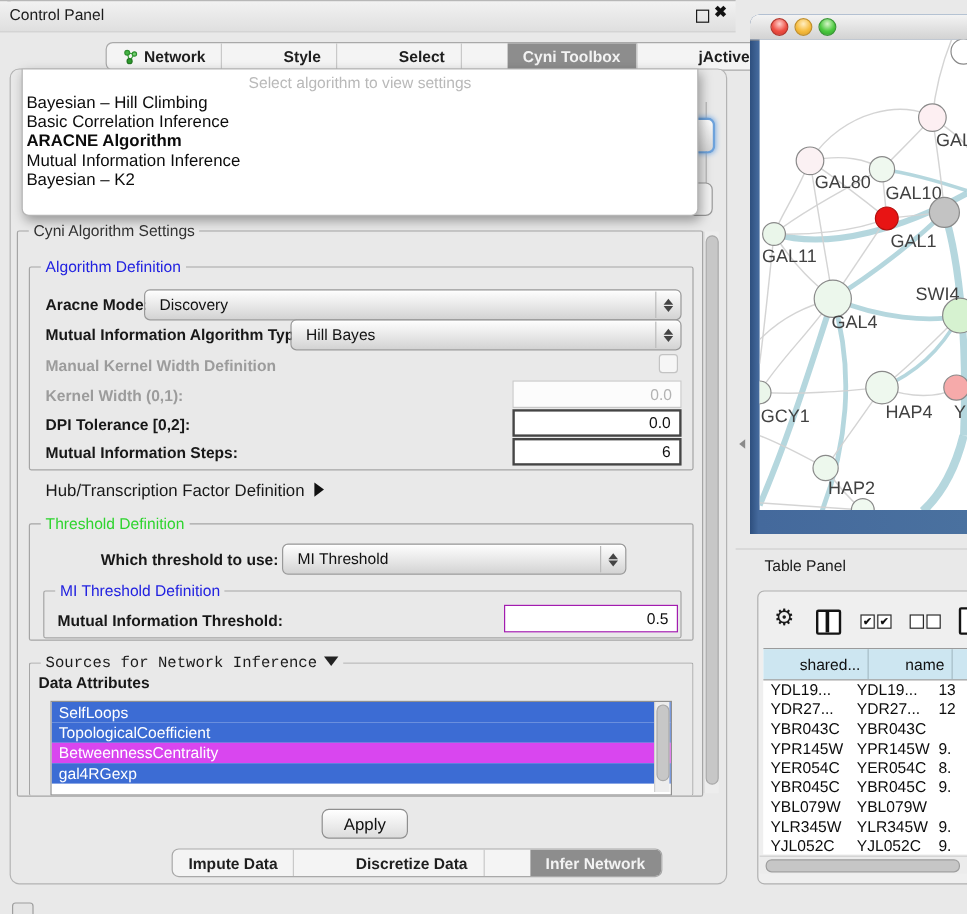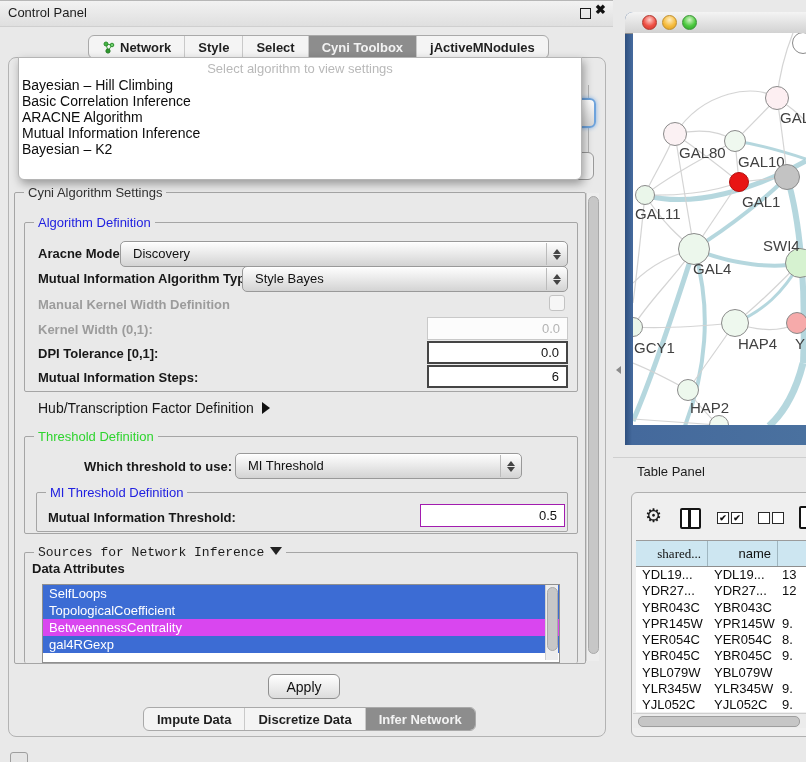--- a/index.html
+++ b/index.html
@@ -9,36 +9,36 @@
   .abs{position:absolute;}
 
   
   .cp-titlebar{left:0;top:8;width:613px;height:25px;background:linear-gradient(#f2f2f2,#dfdfdf);
     border-top:1px solid #b7b7b7;border-bottom:1px solid #cfcfcf;}
   .cp-title{position:absolute;left:8px;top:4px;font-size:13px;color:#1c1c1c;}
   .wb-float{position:absolute;left:580px;top:7px;width:9px;height:9px;border:1.5px solid #1a1a1a;}
   .wb-close{position:absolute;left:595px;top:1px;font-size:13px;font-weight:bold;color:#111;}
 
   .seg{position:absolute;display:flex;border:1px solid #a9a9a9;border-radius:6px;
-    background:#f4f4f4;overflow:hidden;height:22px;}
+    background:#f4f4f4;overflow:hidden;height:22px;gap:38px;}
   .seg .s{display:flex;align-items:center;gap:5px;padding:0 13px;font-size:13px;font-weight:700;
     color:#1f1f1f;border-right:1px solid #c9c9c9;white-space:nowrap;}
   .seg .s:last-child{border-right:none;}
   .seg .s.sel{background:#8d8d8d;color:#f3f3f3;}
 
   .cp-body{left:8px;top:57px;width:596px;height:678px;border:1px solid #b3b3b3;
     border-radius:8px;background:#e9e9e9;}
 
   
   .popup{left:18px;top:57px;width:562px;height:121px;background:#fff;border:1px solid #b5b5b5;
     border-radius:0 0 6px 6px;box-shadow:2px 4px 10px rgba(0,0,0,.35);z-index:50;}
   .popup-ph{position:absolute;left:0;top:3px;width:100%;text-align:center;font-size:13px;color:#b9b9b9;}
   .popup-items{position:absolute;left:3px;top:19px;right:3px;}
   .popup-item{font-size:14px;color:#0c0c0c;line-height:16px;white-space:nowrap;}
-  .popup-item.bold{font-weight:normal;}
+  .popup-item.bold{font-weight:bold;}
 
   
   .frag-line{left:588px;top:85px;width:1px;height:93px;background:#b4b4b4;z-index:5;}
   .frag-combo{left:570px;top:98px;width:22px;height:26px;border:2px solid #6ea3dc;border-radius:6px;
     background:linear-gradient(#fdfdfd,#d5d5d5);box-shadow:0 0 4px #7fb0e6;z-index:5;}
   .frag-combo2{left:568px;top:152px;width:24px;height:26px;border:1px solid #9a9a9a;border-radius:6px;
     background:#f2f2f2;z-index:5;}
 
   
   .group{position:absolute;border:1px solid #a5a5a5;border-radius:2px;}
@@ -187,34 +187,34 @@
   <div class="combo" style="left:120px;top:241px;width:446px;">
     <div class="val">Discovery</div>
     <div class="stepper">
         <div class="tri-up"></div>
         <div class="tri-dn"></div>
       </div>
   </div>
 
   <div class="lbl" style="left:38px;top:271px;">Mutual Information Algorithm Type:</div>
   <div class="combo" style="left:242px;top:266px;width:324px;">
-    <div class="val">Style Bayes</div>
+    <div class="val">Hill Bayes</div>
     <div class="stepper">
         <div class="tri-up"></div>
         <div class="tri-dn"></div>
       </div>
   </div>
 
   <div class="lbl dis" style="left:38px;top:297px;">Manual Kernel Width Definition</div>
   <div class="checkbox" style="left:549px;top:295px;"></div>
 
   <div class="lbl dis" style="left:38px;top:322px;">Kernel Width (0,1):</div>
   <div class="numfield dis" style="left:427px;top:317px;width:132px;height:21px;line-height:21px;">0.0</div>
 
-  <div class="lbl" style="left:38px;top:346px;">DPI Tolerance [0,1]:</div>
+  <div class="lbl" style="left:38px;top:346px;">DPI Tolerance [0,2]:</div>
   <div class="numfield" style="left:427px;top:341px;width:130px;height:19px;">0.0</div>
 
   <div class="lbl" style="left:38px;top:370px;">Mutual Information Steps:</div>
   <div class="numfield" style="left:427px;top:365px;width:130px;height:19px;">6</div>
 
   <div class="lbl" style="left:38px;top:400px;font-weight:normal;font-size:14px;"><span>Hub/Transcription Factor Definition</span><span class="tri-right"></span></div>
 
   <div class="abs group" style="left:24px;top:436px;width:552px;height:96px;"></div>
   <div class="abs legend" style="left:34px;top:429px;color:#2fd42f;">Threshold Definition</div>
 
@@ -333,21 +333,21 @@
     <div class="gear" style="left:13px;top:13px;">⚙</div>
     <div class="colicon" style="left:48px;top:15px;"></div>
     <div class="cb" style="left:85px;top:19px;">✔</div>
     <div class="cb" style="left:99px;top:19px;">✔</div>
     <div class="cb" style="left:126px;top:19px;"></div>
     <div class="cb" style="left:140px;top:19px;"></div>
     <div class="docicon" style="left:167px;top:13px;"></div>
   </div>
   <div class="tbl">
     <div class="tbl-head" id="tbl-head">
-        <div class="th" style="width: 72px; font-family: Liberation Serif, serif;">shared...</div>
+        <div class="th" style="width: 88px;">shared...</div>
         <div class="th" style="width: 70px;">name</div>
         <div class="th" style="width: 60px;">A</div>
       </div>
     <div id="tbl-body">
         <div class="tr">
           <div class="td" style="width: 72px;">YDL19...</div>
           <div class="td" style="width: 70px;">YDL19...</div>
           <div class="td" style="width: 60px; padding-left: 4px;">13</div>
         </div>
         <div class="tr">

